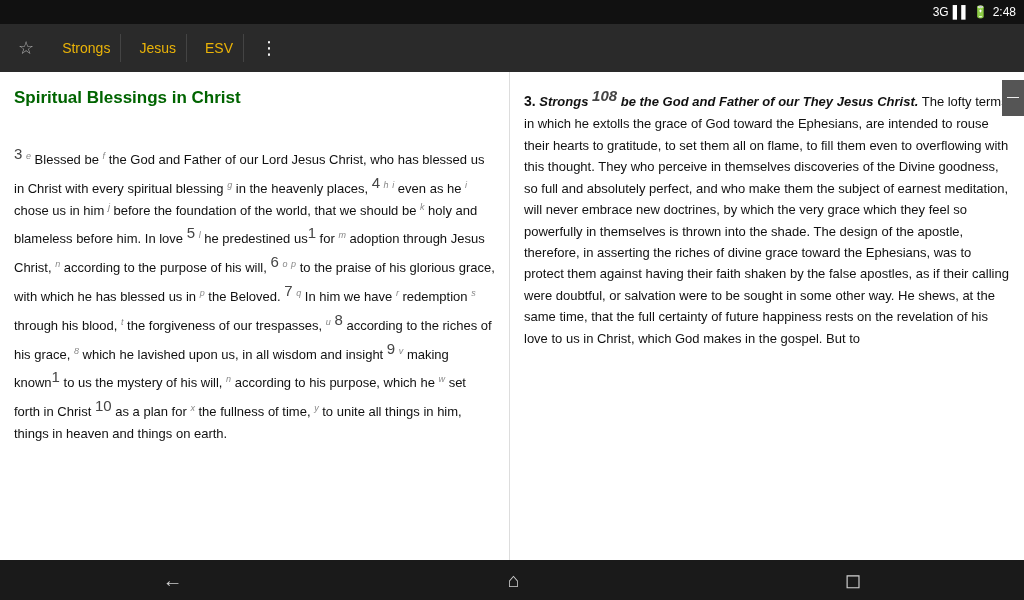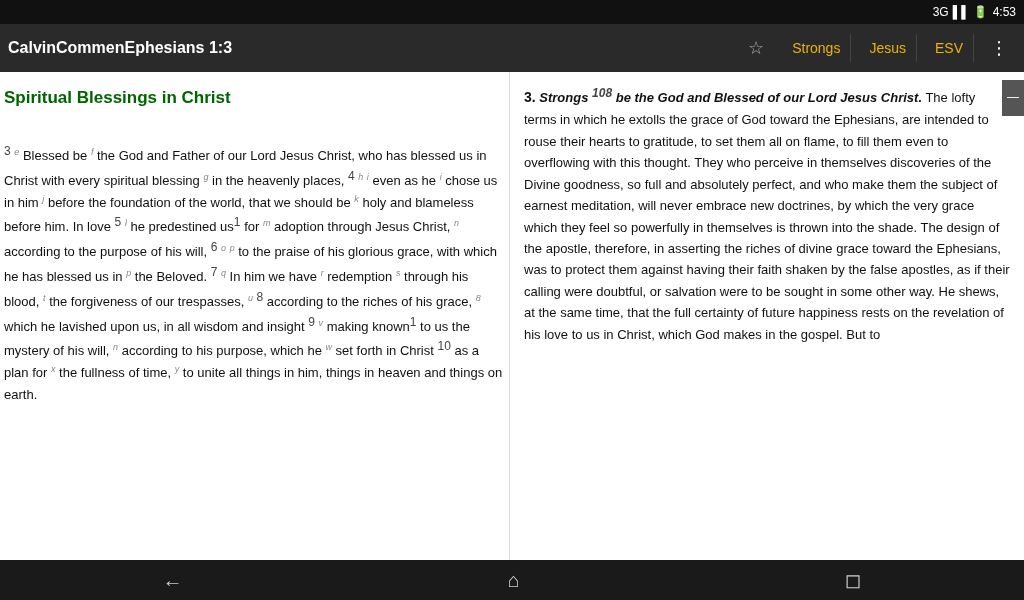--- a/index.html
+++ b/index.html
@@ -69,39 +69,39 @@
       height: 488px; 
       display: flex;
       background: #fff;
     }
 
     
     #left-panel {
       width: 510px;
       height: 100%;
       overflow-y: auto;
-      padding: 12px 4px;
+      padding: 12px 14px;
       border-right: 1px solid #ddd;
       font-size: 13px;
       line-height: 1.6;
       color: #111;
     }
     #left-panel h2 {
       color: #006400;
       font-size: 17px;
       font-weight: bold;
       margin-bottom: 10px;
     }
     .verse-text {
       font-size: 13px;
       line-height: 1.65;
       color: #111;
       margin-top: 31px;
     }
-    sup { font-size: 12px; color: #444; }
+    sup { font-size: 15px; color: #444; }
     .ref { font-size: 9px; color: #888; font-style: italic; }
 
     
     #right-panel {
       flex: 1;
       height: 100%;
       overflow-y: auto;
       padding: 12px 14px;
       font-size: 13px;
       line-height: 1.65;
@@ -146,47 +146,46 @@
     }
   </style>
 </head>
 <body>
 
 <div id="status-bar">
   <div class="status-icons">
     <span>3G</span>
     <span>▌▌</span>
     <span>🔋</span>
-    <span>4:53</span>
+    <span>2:48</span>
   </div>
 </div>
 
 <div id="top-bar">
-  <span id="app-title">CalvinCommenEphesians 1:3</span>
   <button class="bookmark-btn">☆</button>
   <button class="top-btn">Strongs</button>
   <button class="top-btn">Jesus</button>
   <button class="top-btn">ESV</button>
   <button class="menu-dots">⋮</button>
 </div>
 
 <div id="content-area">
 
   <div id="left-panel">
     <h2>Spiritual Blessings in Christ</h2>
     <div class="verse-text">
       <sup>3</sup> <sup class="ref">e</sup> Blessed be <sup class="ref">f</sup> the God and Father of our Lord Jesus Christ, who has blessed us in Christ with every spiritual blessing <sup class="ref">g</sup> in the heavenly places, <sup>4</sup> <sup class="ref">h</sup> <sup class="ref">i</sup> even as he <sup class="ref">i</sup> chose us in him <sup class="ref">j</sup> before the foundation of the world, that we should be <sup class="ref">k</sup> holy and blameless before him. In love <sup>5</sup> <sup class="ref">l</sup> he predestined us<sup>1</sup> for <sup class="ref">m</sup> adoption through Jesus Christ, <sup class="ref">n</sup> according to the purpose of his will, <sup>6</sup> <sup class="ref">o</sup> <sup class="ref">p</sup> to the praise of his glorious grace, with which he has blessed us in <sup class="ref">p</sup> the Beloved. <sup>7</sup> <sup class="ref">q</sup> In him we have <sup class="ref">r</sup> redemption <sup class="ref">s</sup> through his blood, <sup class="ref">t</sup> the forgiveness of our trespasses, <sup class="ref">u</sup> <sup>8</sup> according to the riches of his grace, <sup class="ref">8</sup> which he lavished upon us, in all wisdom and insight <sup>9</sup> <sup class="ref">v</sup> making known<sup>1</sup> to us the mystery of his will, <sup class="ref">n</sup> according to his purpose, which he <sup class="ref">w</sup> set forth in Christ <sup>10</sup> as a plan for <sup class="ref">x</sup> the fullness of time, <sup class="ref">y</sup> to unite all things in him, things in heaven and things on earth.
     </div>
   </div>
 
   <div id="right-panel">
     <div id="collapse-btn">—</div>
     <p>
       <span class="commentary-num">3.</span>
-      <span class="commentary-italic"> <span>Strongs</span> <sup>108</sup> <span>be the God and Blessed of our Lord Jesus Christ.</span></span>
+      <span class="commentary-italic"> <span>Strongs</span> <sup>108</sup> <span>be the God and Father of our They Jesus Christ.</span></span>
       <span> <span>The lofty terms in which he extolls the grace of God toward the Ephesians, are intended to rouse their hearts to gratitude, to set them all on flame, to fill them even to overflowing with this thought. They who perceive in themselves discoveries of the Divine goodness, so full and absolutely perfect, and who make them the subject of earnest meditation, will never embrace new doctrines, by which the very grace which they feel so powerfully in themselves is thrown into the shade. The design of the apostle, therefore, in asserting the riches of divine grace toward the Ephesians, was to protect them against having their faith shaken by the false apostles, as if their calling were doubtful, or salvation were to be sought in some other way. He shews, at the same time, that the full certainty of future happiness rests on the revelation of his love to us in Christ, which God makes in the gospel. But to</span></span>
     </p>
   </div>
 
 </div>
 
 <div id="bottom-nav">
   <button class="nav-btn">←</button>
   <button class="nav-btn">⌂</button>
   <button class="nav-btn">◻</button>

